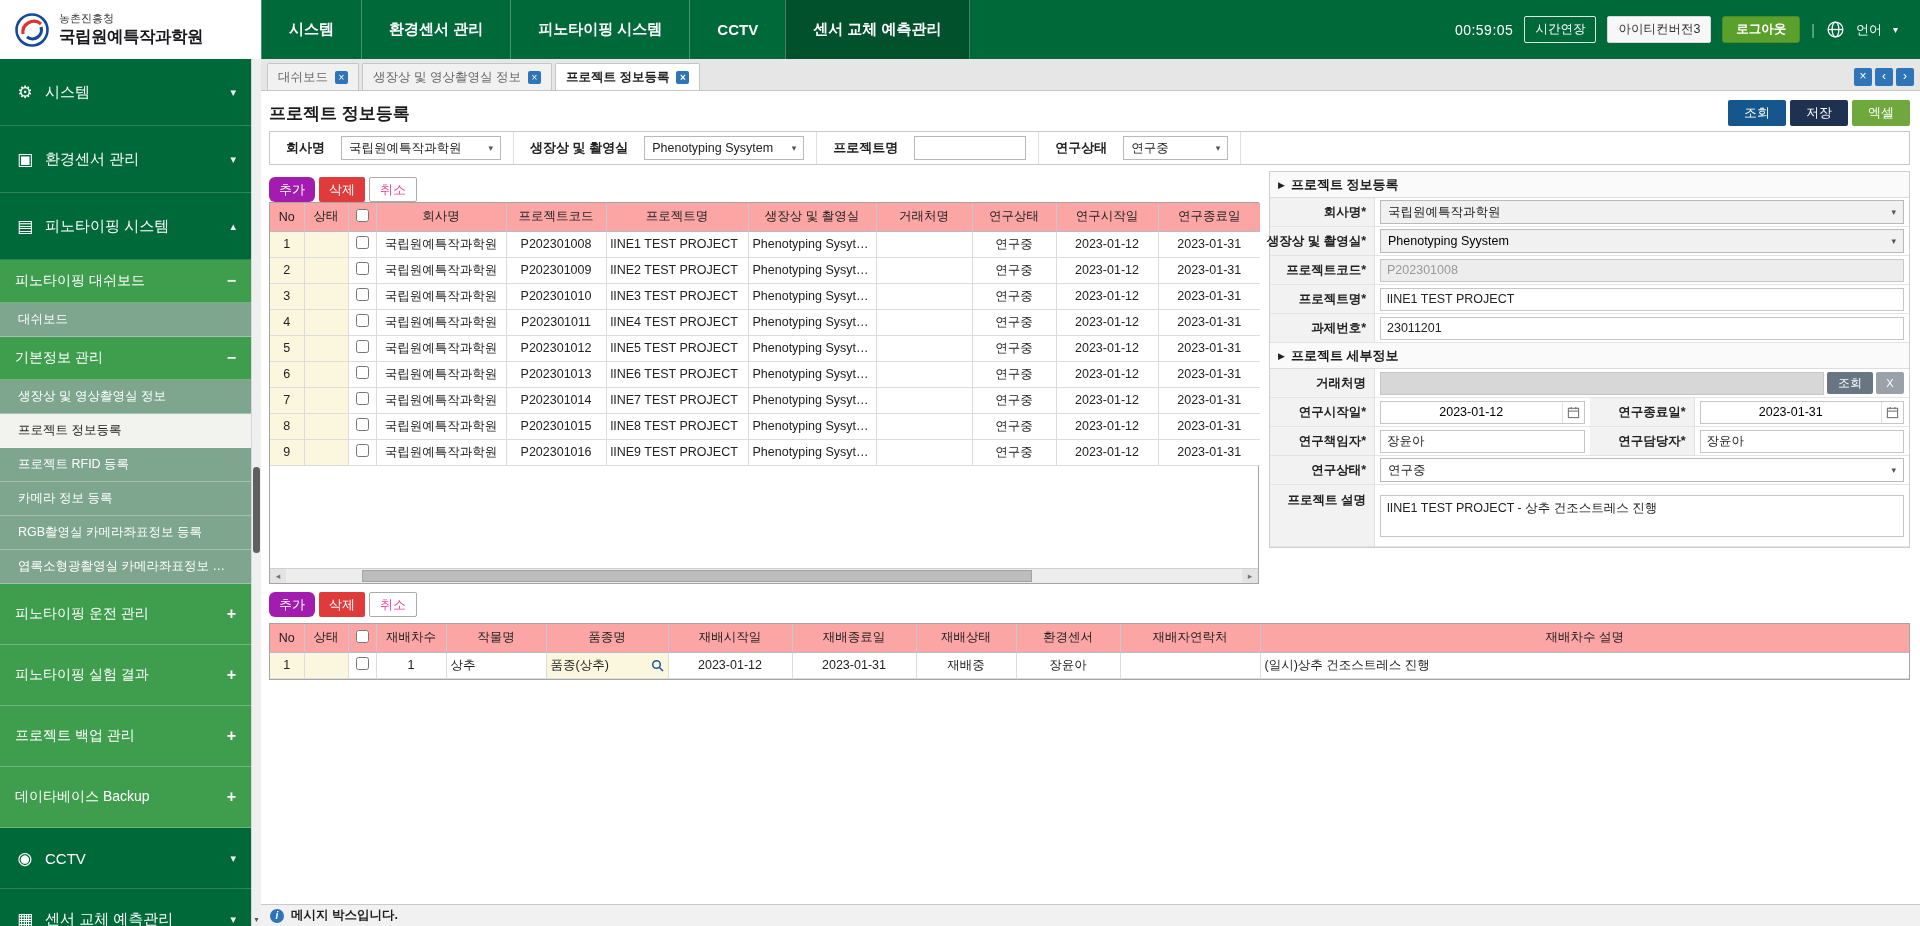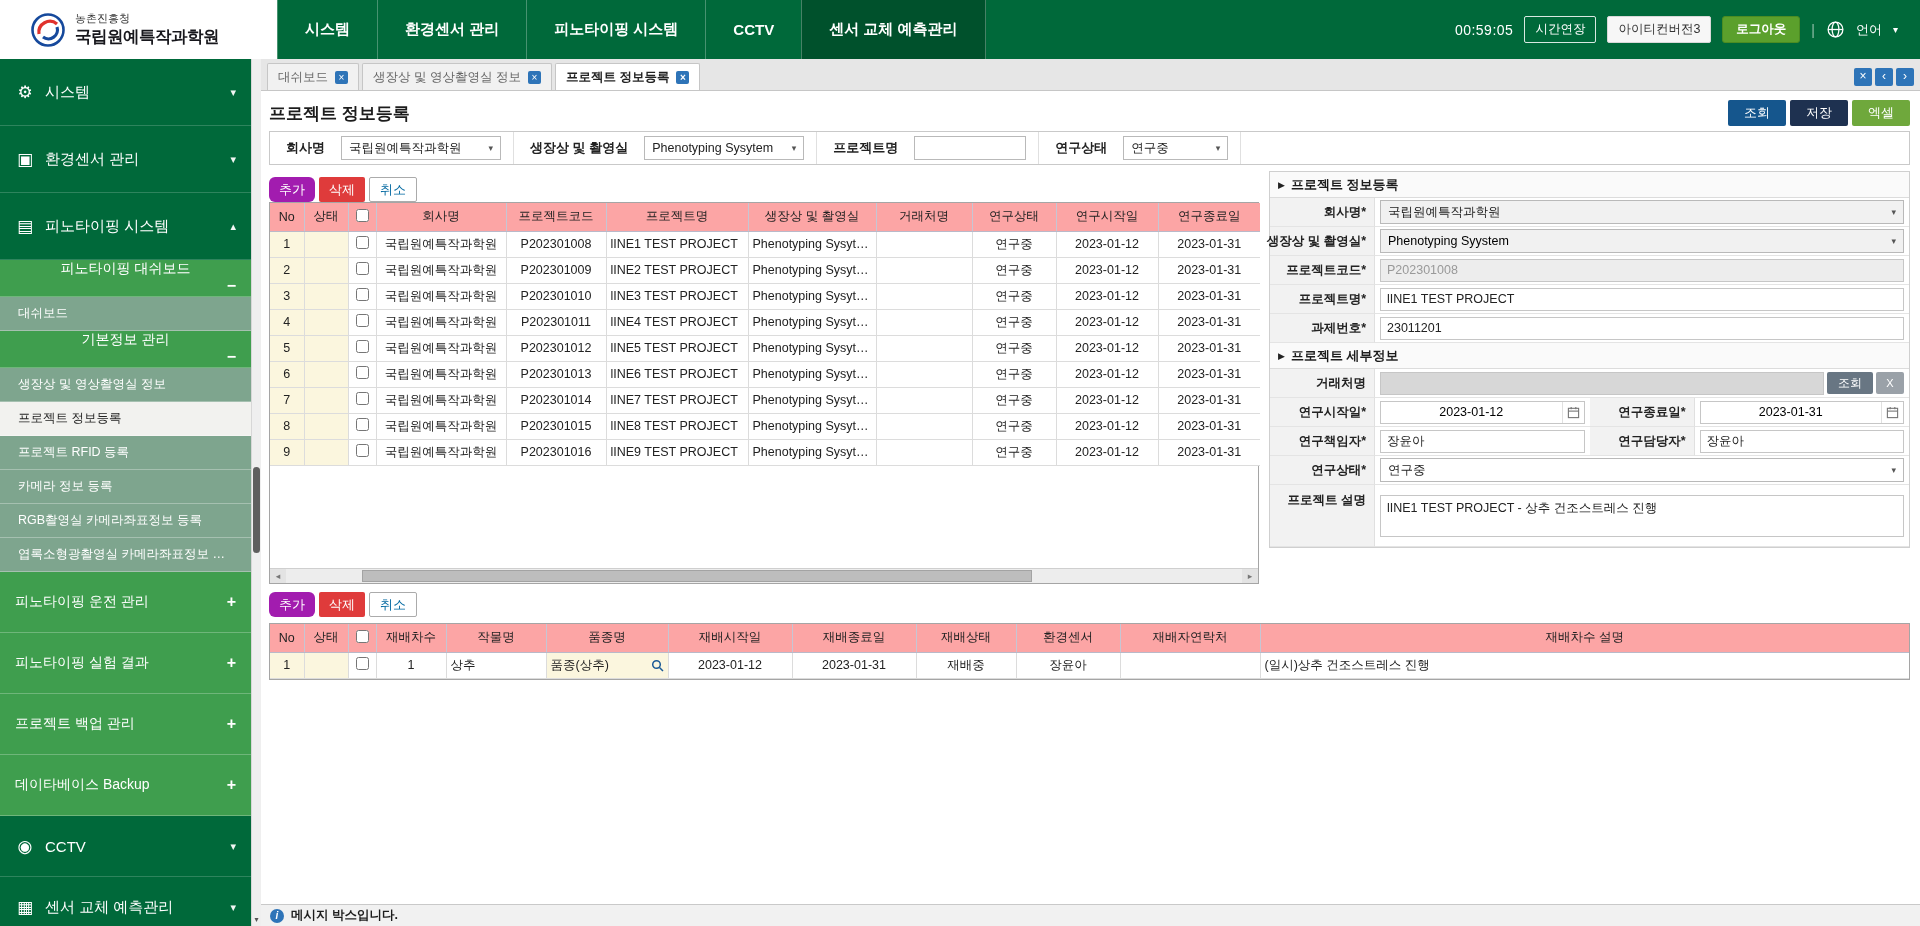--- a/index.html
+++ b/index.html
@@ -1,21 +1,21 @@
 <!DOCTYPE html>
 <html><head>
 <meta charset="utf-8">
 <style>
   * { box-sizing: border-box; margin: 0; padding: 0; }
   html,body { width:1920px; height:926px; overflow:hidden; }
   body { font-family:"Liberation Sans","DejaVu Sans",sans-serif; font-size:13px; color:#222; background:#fff; }
   .app { position:relative; width:1920px; height:926px; overflow:hidden; }
 
   
-  .topbar { position:absolute; top:0; left:0; right:0; height:59px; background:#00693a; display:flex; align-items:stretch;margin-left:16px; }
+  .topbar { position:absolute; top:0; left:0; right:0; height:59px; background:#00693a; display:flex; align-items:stretch; }
   .logo-area { width:261px; background:#fff; display:flex; align-items:center; gap:9px; padding-left:14px; flex:none; }
   .logo-text .l-small { font-size:11px; color:#333; }
   .logo-text .l-large { font-size:16.5px; font-weight:bold; color:#17171c; letter-spacing:-0.5px; }
   .topnav { display:flex; align-items:stretch; }
   .topnav-item { display:flex; align-items:center; padding:0 27px; color:#fff; font-size:15px; font-weight:600; border-left:1px solid rgba(255,255,255,.28); cursor:pointer; white-space:nowrap; }
   .topnav-item:last-child { border-right:1px solid rgba(255,255,255,.28); }
   .topnav-item.navactive { background:#00512c; }
   .top-right { margin-left:auto; display:flex; align-items:center; gap:11px; padding-right:22px; color:#fff; }
   .timer { font-size:14px; letter-spacing:.5px; }
   .btn-ghost { background:transparent; border:1px solid rgba(255,255,255,.85); color:#fff; font-size:12.5px; padding:4px 10px; border-radius:2px; cursor:pointer; font-family:inherit; }
@@ -23,21 +23,21 @@
   .btn-logout { background:#5ba02c; border:1px solid #4c8c22; color:#fff; font-size:12.5px; font-weight:600; padding:4px 13px; border-radius:3px; cursor:pointer; font-family:inherit; }
   .vdiv { opacity:.55; font-size:14px; }
   .lang-chev { font-size:10px; }
 
   
   .sidebar { position:absolute; top:59px; left:0; width:251px; bottom:0; background:#00693a; color:#fff; overflow:hidden; }
   .s-top { display:flex; align-items:center; gap:10px; padding:0 15px; height:67px; border-bottom:1px solid rgba(255,255,255,.18); font-size:15px; cursor:pointer; white-space:nowrap; }
   .s-top.t2 { height:61px; }
   .s-ico { font-size:17px; width:20px; text-align:center; flex:none; }
   .s-chev { margin-left:auto; font-size:11px; opacity:.95; }
-  .s-group { height:37px; background:#3f9e4e; display:flex; align-items:center; padding:0 15px; font-size:14px; border-bottom:1px solid rgba(255,255,255,.25); cursor:pointer; white-space:nowrap;flex-direction:column; }
+  .s-group { height:43px; background:#3f9e4e; display:flex; align-items:center; padding:0 15px; font-size:14px; border-bottom:1px solid rgba(255,255,255,.25); cursor:pointer; white-space:nowrap; }
   .s-pm { margin-left:auto; font-size:16px; font-weight:bold; line-height:1; }
   .s-big { height:61px; background:#3f9e4e; display:flex; align-items:center; padding:0 15px; font-size:14px; border-bottom:1px solid rgba(255,255,255,.25); cursor:pointer; white-space:nowrap; }
   .s-leaf { height:34px; background:#7ea58e; display:flex; align-items:center; padding:0 18px; font-size:12.5px; border-bottom:1px solid rgba(255,255,255,.3); cursor:pointer; white-space:nowrap; overflow:hidden; }
   .s-leaf.active { background:#f2f2ef; color:#222; }
   .s-lbl { overflow:hidden; text-overflow:ellipsis; }
   .side-rail { position:absolute; top:59px; left:251px; width:10px; bottom:0; background:#efefef; border-left:1px solid #d7d7d7; }
   .side-thumb { position:absolute; top:408px; left:1px; width:7px; height:86px; background:#5f5f5f; border-radius:4px; }
   .rail-down { position:absolute; bottom:2px; left:0; width:100%; text-align:center; font-size:8px; color:#555; }
 
   
@@ -64,21 +64,21 @@
   .sel { height:24px; border:1px solid #b9b9b9; background:#fff; display:flex; align-items:center; padding:0 7px; font-size:12.5px; gap:6px; cursor:pointer; }
   .sel .arr { margin-left:auto; font-size:9px; color:#555; }
   .sel.w160 { width:160px; }
   .sel.w105 { width:105px; }
   .fin { width:112px; height:24px; border:1px solid #b9b9b9; padding:0 6px; font-size:12.5px; font-family:inherit; }
 
   .gbtns { margin-top:6px; display:flex; gap:4px; }
   .gbtn { height:25px; min-width:46px; padding:0 10px; font-size:13px; border-radius:2px; cursor:pointer; font-family:inherit; border:none; color:#fff; }
   .gbtn.add { background:#a21caf;border-radius:6px; }
   .gbtn.del { background:#df3b3b; }
-  .gbtn.cancel { background:#fff; color:#0369a1; border:1px solid #ababab; }
+  .gbtn.cancel { background:#fff; color:#ec4899; border:1px solid #ababab; }
 
   .mid { display:flex; margin-top:6px; align-items:flex-start; }
   .left-col { width:990px; flex:none; }
   .grid-wrap { margin-top:0; border:1px solid #a5a5a5; height:382px; display:flex; flex-direction:column; background:#fff; }
   table.grid { width:100%; border-collapse:collapse; table-layout:fixed; }
   table.grid th { height:28px; background:#fca5a5; border-right:1px solid #c6c6d4; border-bottom:1px solid #b9b9c9; font-size:12.5px; font-weight:400; color:#222; padding:0 3px; white-space:nowrap; overflow:hidden; text-overflow:ellipsis; }
   table.grid td { height:26px; border-right:1px solid #dcdcdc; border-bottom:1px solid #dcdcdc; font-size:12.5px; text-align:center; padding:0 4px; white-space:nowrap; overflow:hidden; text-overflow:ellipsis; background:#fff; }
   table.grid td.cy { background:#fbf6de; }
   table.grid td.tl { text-align:left; }
   table.grid th:last-child, table.grid td:last-child { border-right:none; }

